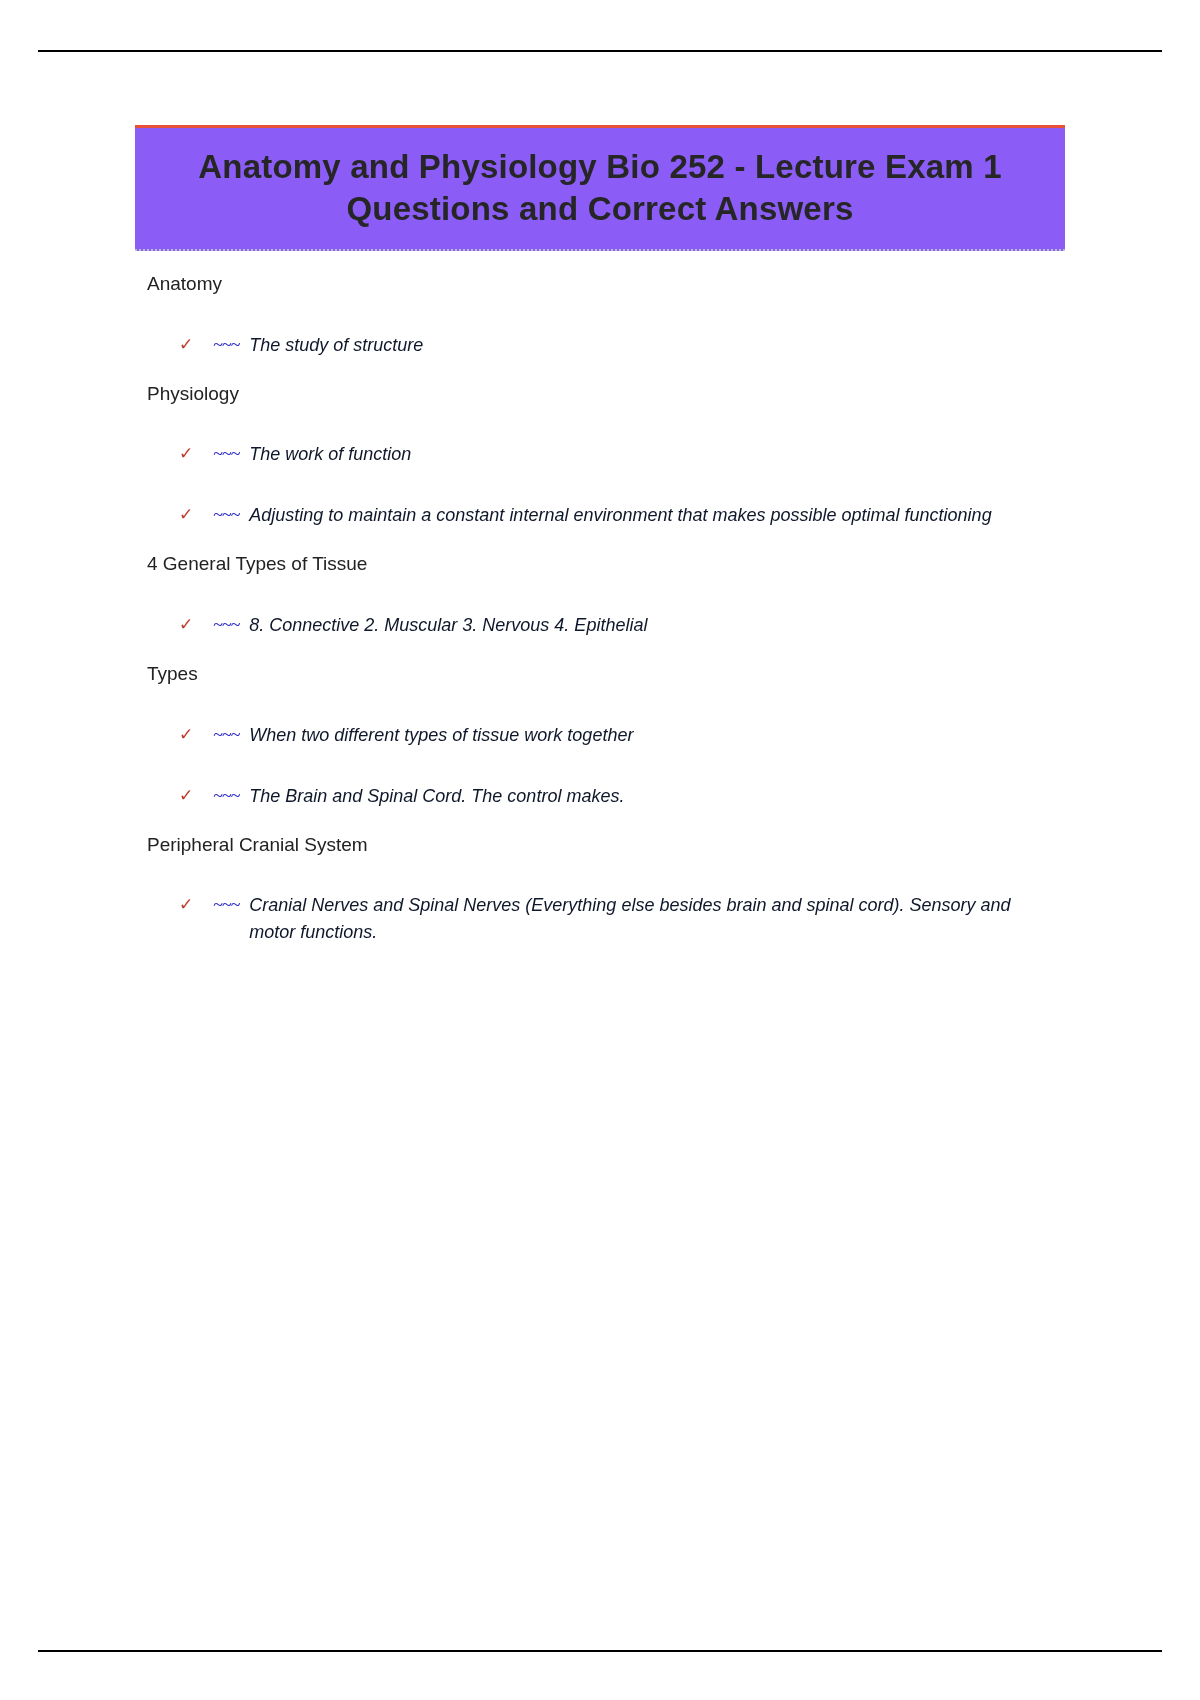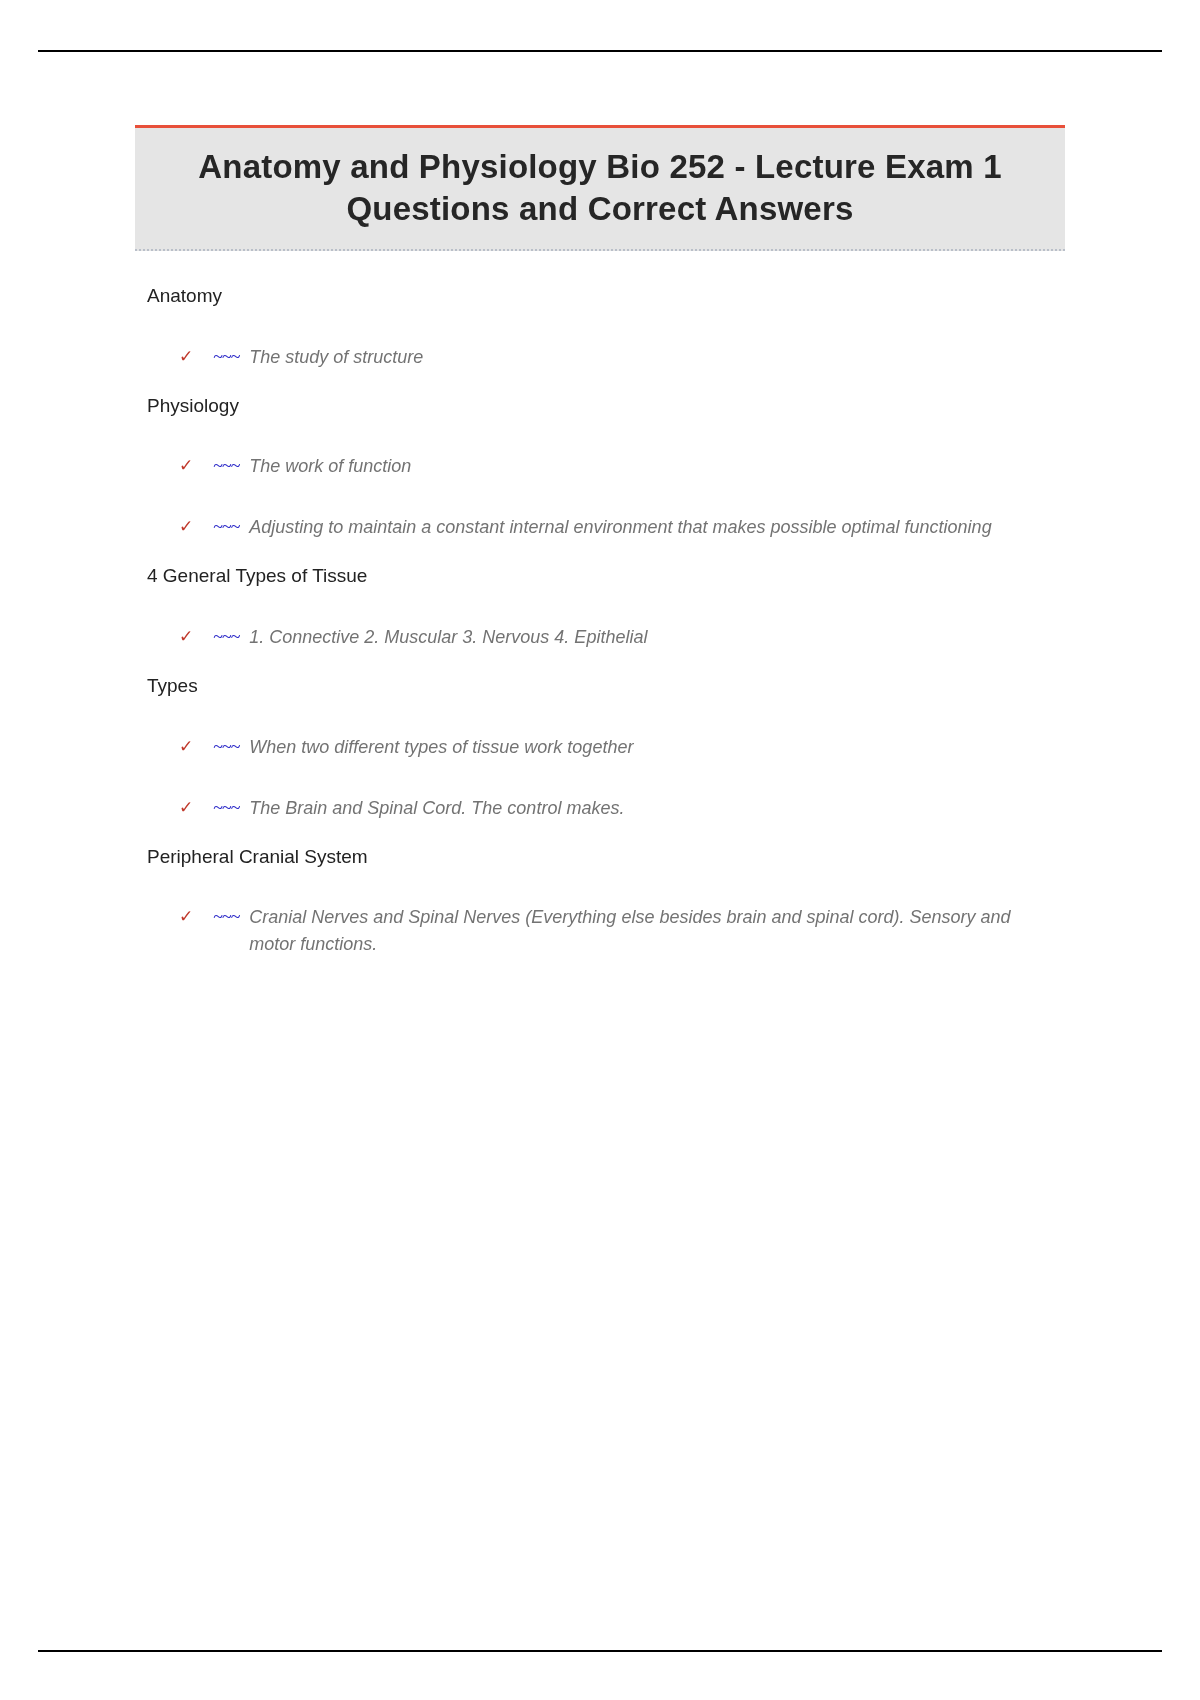--- a/index.html
+++ b/index.html
@@ -43,21 +43,21 @@
   }
 
   .content {
     position: absolute;
     left: 145px;
     top: 125px;
     width: 910px;
   }
 
   .title-box {
-    background: #e5e5e5;
+    background: #8b5cf6;
     border-top: 3px solid #e8503a;
     border-bottom: 2px dotted #b9bfc9;
     padding: 18px 26px 20px 26px;
     box-sizing: border-box;
     margin-left: -10px;
     margin-right: -10px;
   }
   .title-box h1 {
     margin: 0;
     font-size: 33px;
@@ -65,21 +65,21 @@
     font-weight: bold;
     text-align: center;
     color: #262626;
     letter-spacing: 0.2px;
   }
 
   .qa-block {
     margin-top: 22px;
   }
   .qa-block.first {
-    margin-top: 32px;
+    margin-top: 20px;
   }
 
   .term {
     font-size: 19px;
     color: #222222;
     line-height: 1.4;
     margin: 0 0 0 0;
     padding-left: 2px;
   }
 
@@ -102,21 +102,21 @@
     color: #2a28c8;
     font-size: 18px;
     line-height: 1.45;
     font-style: italic;
     letter-spacing: -1px;
     padding-right: 10px;
     font-family: "Liberation Serif", serif;
   }
   .answer-text {
     flex: 1 1 auto;
-    color: #737373;
+    color: #0f172a;
     font-size: 18px;
     font-style: italic;
     line-height: 1.5;
     max-width: 770px;
   }
 </style>
 </head>
 <body>
 
 <div class="page">
@@ -153,21 +153,21 @@
         <span class="tilde">~~~</span>
         <span class="answer-text">Adjusting to maintain a constant internal environment that makes possible optimal functioning</span>
       </div>
     </div>
 
     <div class="qa-block">
       <div class="term">4 General Types of Tissue</div>
       <div class="answer-row">
         <span class="check-icon">✓</span>
         <span class="tilde">~~~</span>
-        <span class="answer-text">1. Connective 2. Muscular 3. Nervous 4. Epithelial</span>
+        <span class="answer-text">8. Connective 2. Muscular 3. Nervous 4. Epithelial</span>
       </div>
     </div>
 
     <div class="qa-block">
       <div class="term">Types</div>
       <div class="answer-row">
         <span class="check-icon">✓</span>
         <span class="tilde">~~~</span>
         <span class="answer-text">When two different types of tissue work together</span>
       </div>

